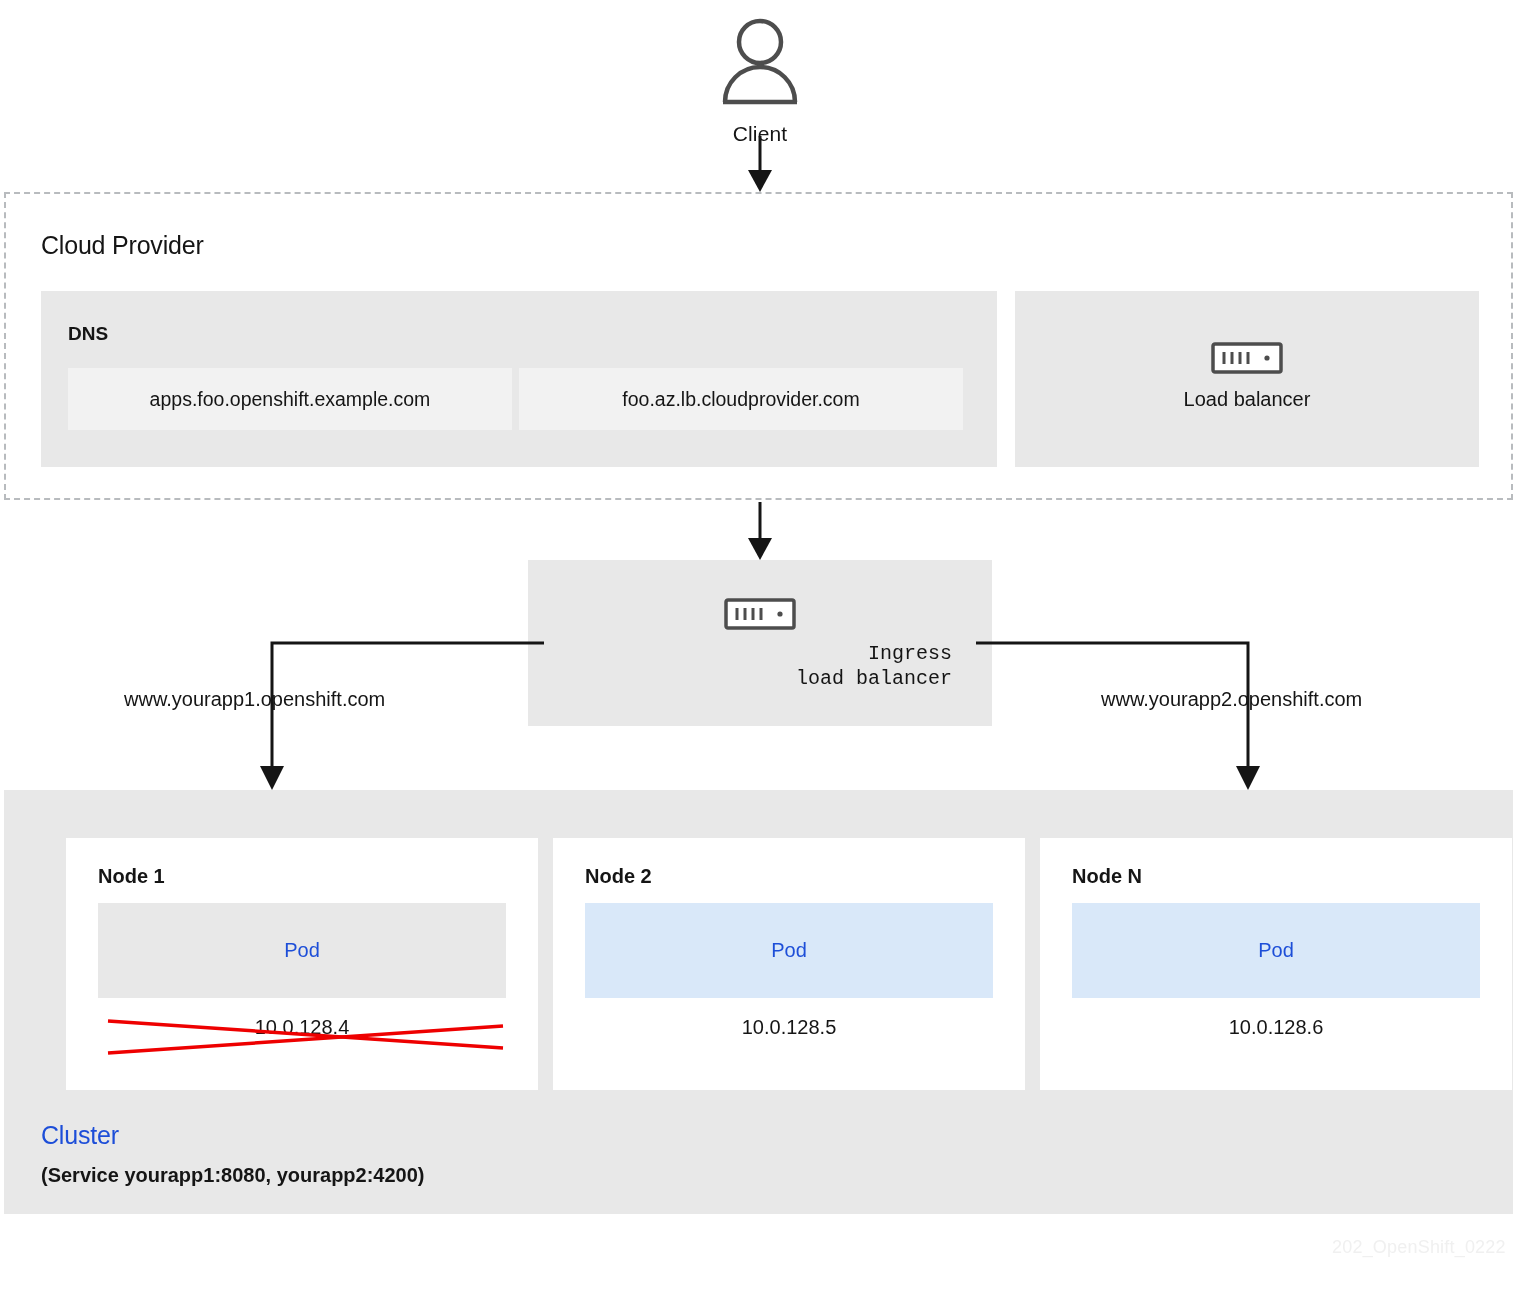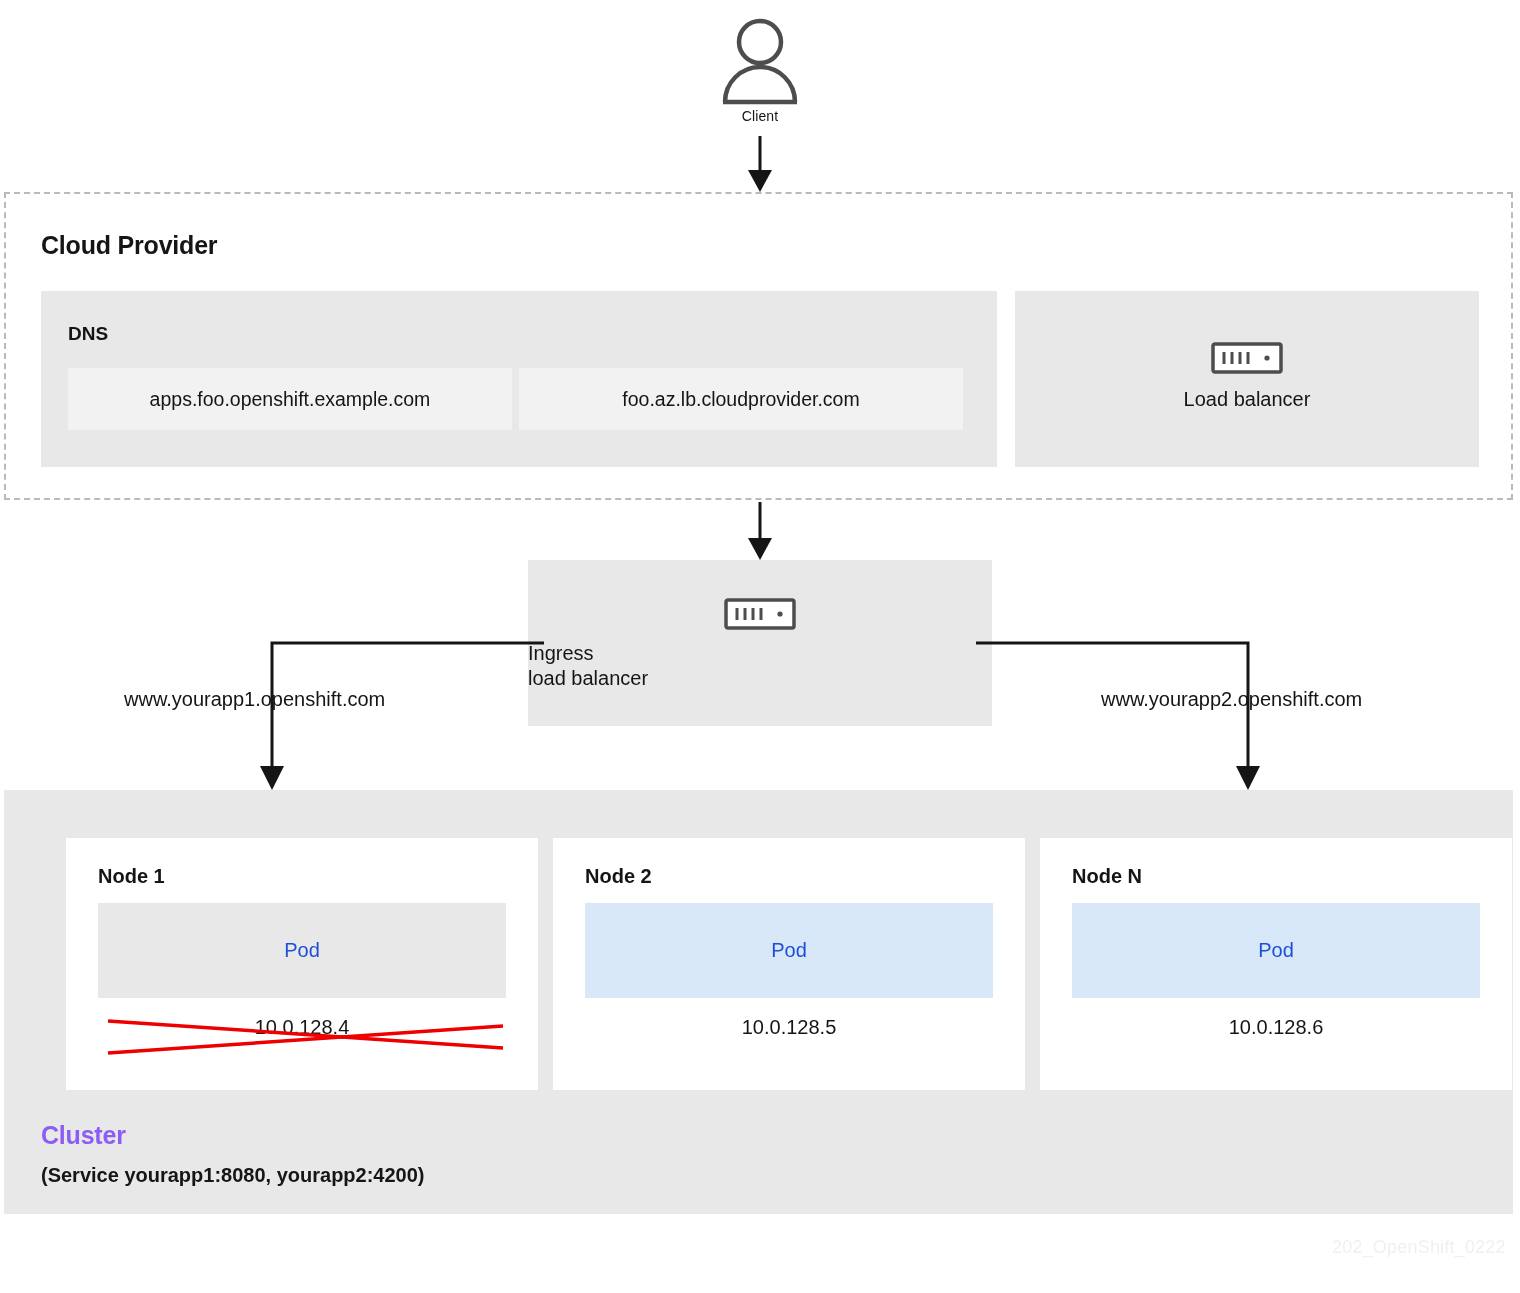--- a/index.html
+++ b/index.html
@@ -20,40 +20,40 @@
   }
   .abs { position: absolute; }
 
   
   #client-group {
     left: 700px; top: 14px; width: 120px; height: 120px;
     text-align: center;
   }
   #client-icon { display: block; margin: 0 auto; }
   #client-label {
-    font-size: 14px;
-    color: #151515;
-    margin-top: 2px;
+    font-size: 21px;
+    color: #151515;
+    margin-top: 16px;
     letter-spacing: .1px;
   }
 
   
   .arrow-svg { overflow: visible; }
 
   
   #cloud-provider {
     left: 4px; top: 192px; width: 1509px; height: 308px;
     border: 2px dashed #b8bbbe;
     box-sizing: border-box;
     background: #ffffff;
   }
   #cloud-provider-title {
     left: 41px; top: 231px;
     font-size: 25px;
-    font-weight: bold;
+    font-weight: normal;
     color: #151515;
     letter-spacing: -.2px;
   }
 
   
   #dns-panel {
     left: 41px; top: 291px; width: 956px; height: 176px;
     background: #e8e8e8;
   }
   #dns-title {
@@ -88,24 +88,25 @@
   }
 
   
   #ingress-panel {
     left: 528px; top: 560px; width: 464px; height: 166px;
     background: #e8e8e8;
   }
   #ingress-icon-wrap { left: 528px; top: 598px; width: 464px; text-align: center; }
   #ingress-label {
     left: 528px; top: 641px; width: 424px;
-    text-align: left;
+    text-align: right;
     font-size: 20px;
     line-height: 25px;
     color: #151515;
+    font-family: Liberation Mono, monospace;
   }
 
   
   .branch-url {
     font-size: 20px;
     color: #151515;
     white-space: nowrap;
     background: transparent;
   }
   #url-left  { left: 124px; top: 688px; }
@@ -149,22 +150,22 @@
     width: 408px;
     text-align: center;
     font-size: 20px;
     color: #151515;
   }
   .node-cross { position: absolute; left: 0; top: 0; }
 
   #cluster-title {
     left: 41px; top: 1121px;
     font-size: 25px;
-    font-weight: bold;
-    color: #8b5cf6;
+    font-weight: normal;
+    color: #1d4ed8;
     letter-spacing: -.2px;
   }
   #cluster-subtitle {
     left: 41px; top: 1152px;
     font-size: 20px;
     font-weight: bold;
     color: #151515;
     margin-top: 12px;
   }
 

